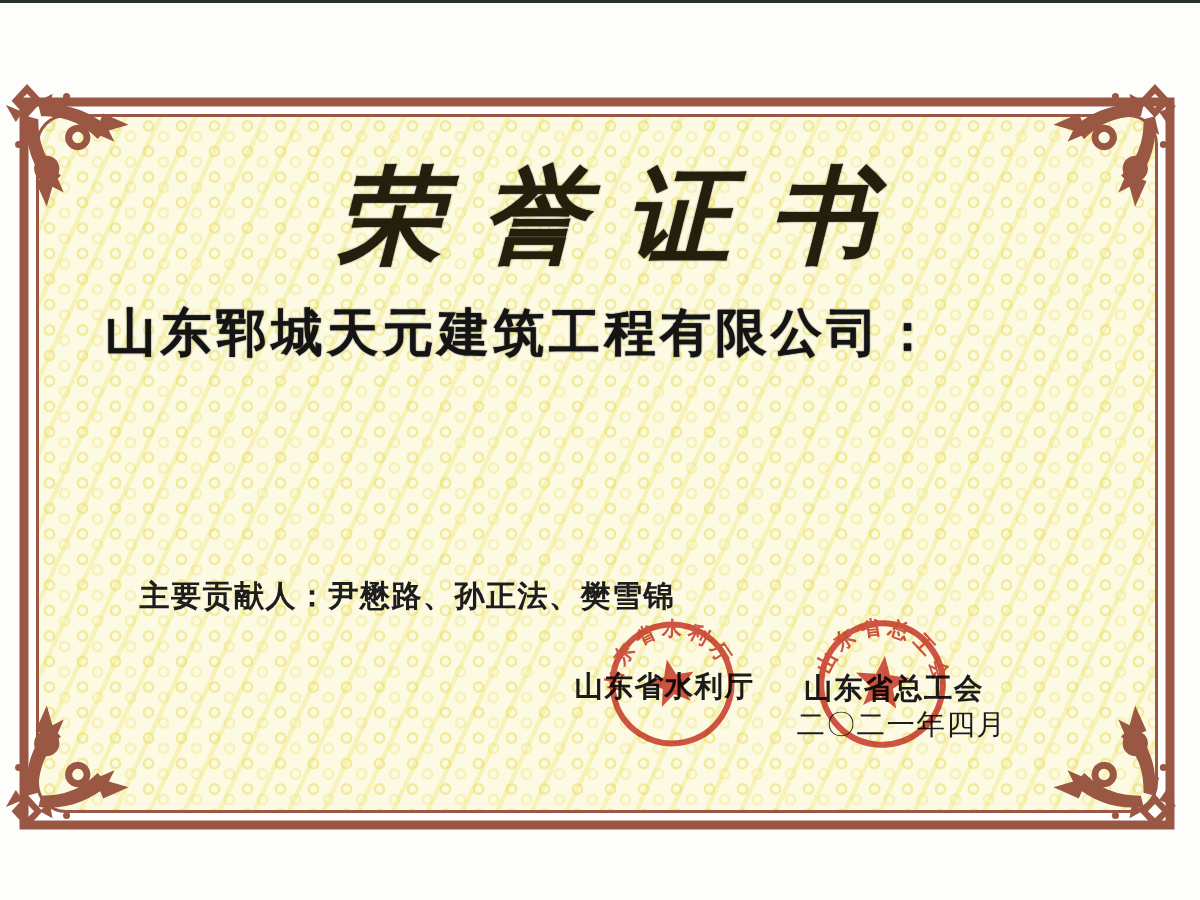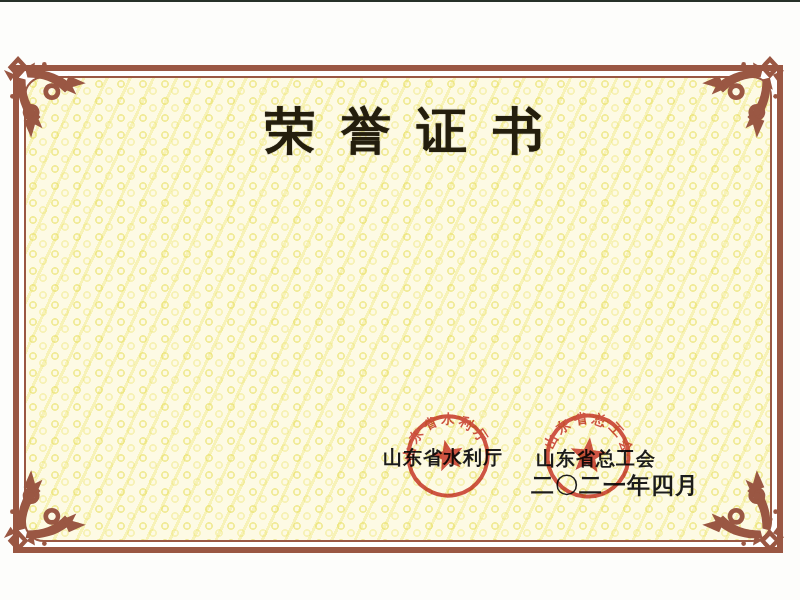--- a/index.html
+++ b/index.html
@@ -25,41 +25,42 @@
   }
   .corner{position:absolute;width:94px;height:94px;}
   .corner svg{width:100%;height:100%;display:block;}
   .corner.tl{left:3px;top:55px;}
   .corner.tr{left:691px;top:55px;transform:scaleX(-1);}
   .corner.bl{left:3px;top:459px;transform:scaleY(-1);}
   .corner.br{left:691px;top:459px;transform:scale(-1,-1);}
   
   .title{
     position:absolute;left:0;top:98px;width:800px;text-align:center;
-    font-size:50px;font-weight:700;color:#241e0d;letter-spacing:26px;
+    font-size:70px;font-weight:700;color:#241e0d;letter-spacing:26px;
     padding-left:34px;box-sizing:border-box;
     text-shadow:0 0 1px #241e0d;
+    font-style:italic;
   }
   .recipient{
     position:absolute;left:70px;top:199px;
     font-size:34px;font-weight:700;color:#141414;letter-spacing:3px;
     text-shadow:0 0 1px #141414;
   }
   .body-text{
     position:absolute;left:58px;top:259px;width:688px;
     font-size:21px;line-height:33px;font-weight:600;color:#262626;
     text-align:justify;text-indent:2em;
   }
   .contributors{
     position:absolute;left:93px;top:384px;
     font-size:20px;font-weight:600;color:#1d1d1d;letter-spacing:1px;
   }
   .issuer-left{position:absolute;left:383px;top:445px;font-size:19px;font-weight:600;color:#1b1b1b;letter-spacing:1px;}
   .issuer-right{position:absolute;left:536px;top:446px;font-size:19px;font-weight:600;color:#1b1b1b;letter-spacing:1px;}
-  .issue-date{position:absolute;left:531px;top:470px;font-size:23px;font-weight:700;color:#1b1b1b;letter-spacing:1px;}
+  .issue-date{position:absolute;left:531px;top:470px;font-size:19px;font-weight:400;color:#1b1b1b;letter-spacing:1px;}
   
   .seal{position:absolute;mix-blend-mode:multiply;opacity:.85;}
   .seal.left{left:404px;top:412px;width:88px;height:88px;transform:rotate(-12deg);}
   .seal.right{left:543px;top:411px;width:90px;height:90px;transform:rotate(6deg);}
 </style>
 </head>
 <body>
 
 <div class="page">
 
@@ -137,22 +138,24 @@
     <path d="M30 52 a 9 9 0 1 1 -0.1 0 Z M30 57 a 4 4 0 1 0 0.1 0 Z" fill-rule="evenodd"></path>
     <path d="M22 70 L30 88 L34 74 L42 78 L36 64 Z"></path>
     <circle cx="44" cy="10" r="2.5"></circle>
           <circle cx="10" cy="44" r="2.5"></circle>
   </g>
       </svg>
     </div>
 
   <div class="title">荣誉证书</div>
 
+  <div class="recipient">山东郓城天元建筑工程有限公司：</div>
 
 
+  <div class="contributors"><span>主要贡献人：</span><span>尹懋路、孙正法、樊雪锦</span></div>
 
   <div class="issuer-left">山东省水利厅</div>
   <div class="issuer-right">山东省总工会</div>
   <div class="issue-date">二〇二一年四月</div>
 
   <svg class="seal left" viewBox="0 0 100 100">
     <circle cx="50" cy="50" r="45" fill="none" stroke="#c8382b" stroke-width="4.5"></circle>
     <polygon fill="#c8382b" points="50,31 54.7,43.53 68.07,44.13 57.61,52.47 61.17,65.37 50,58 38.83,65.37 42.39,52.47 31.93,44.13 45.3,43.53"></polygon>
     <path id="sealArcLeft" d="M 11 62 A 40 40 0 1 1 89 62" fill="none"></path>
     <text font-size="15" font-weight="700" fill="#c8382b" letter-spacing="4"><textPath href="#sealArcLeft" startOffset="50%" text-anchor="middle">山东省水利厅</textPath></text>

